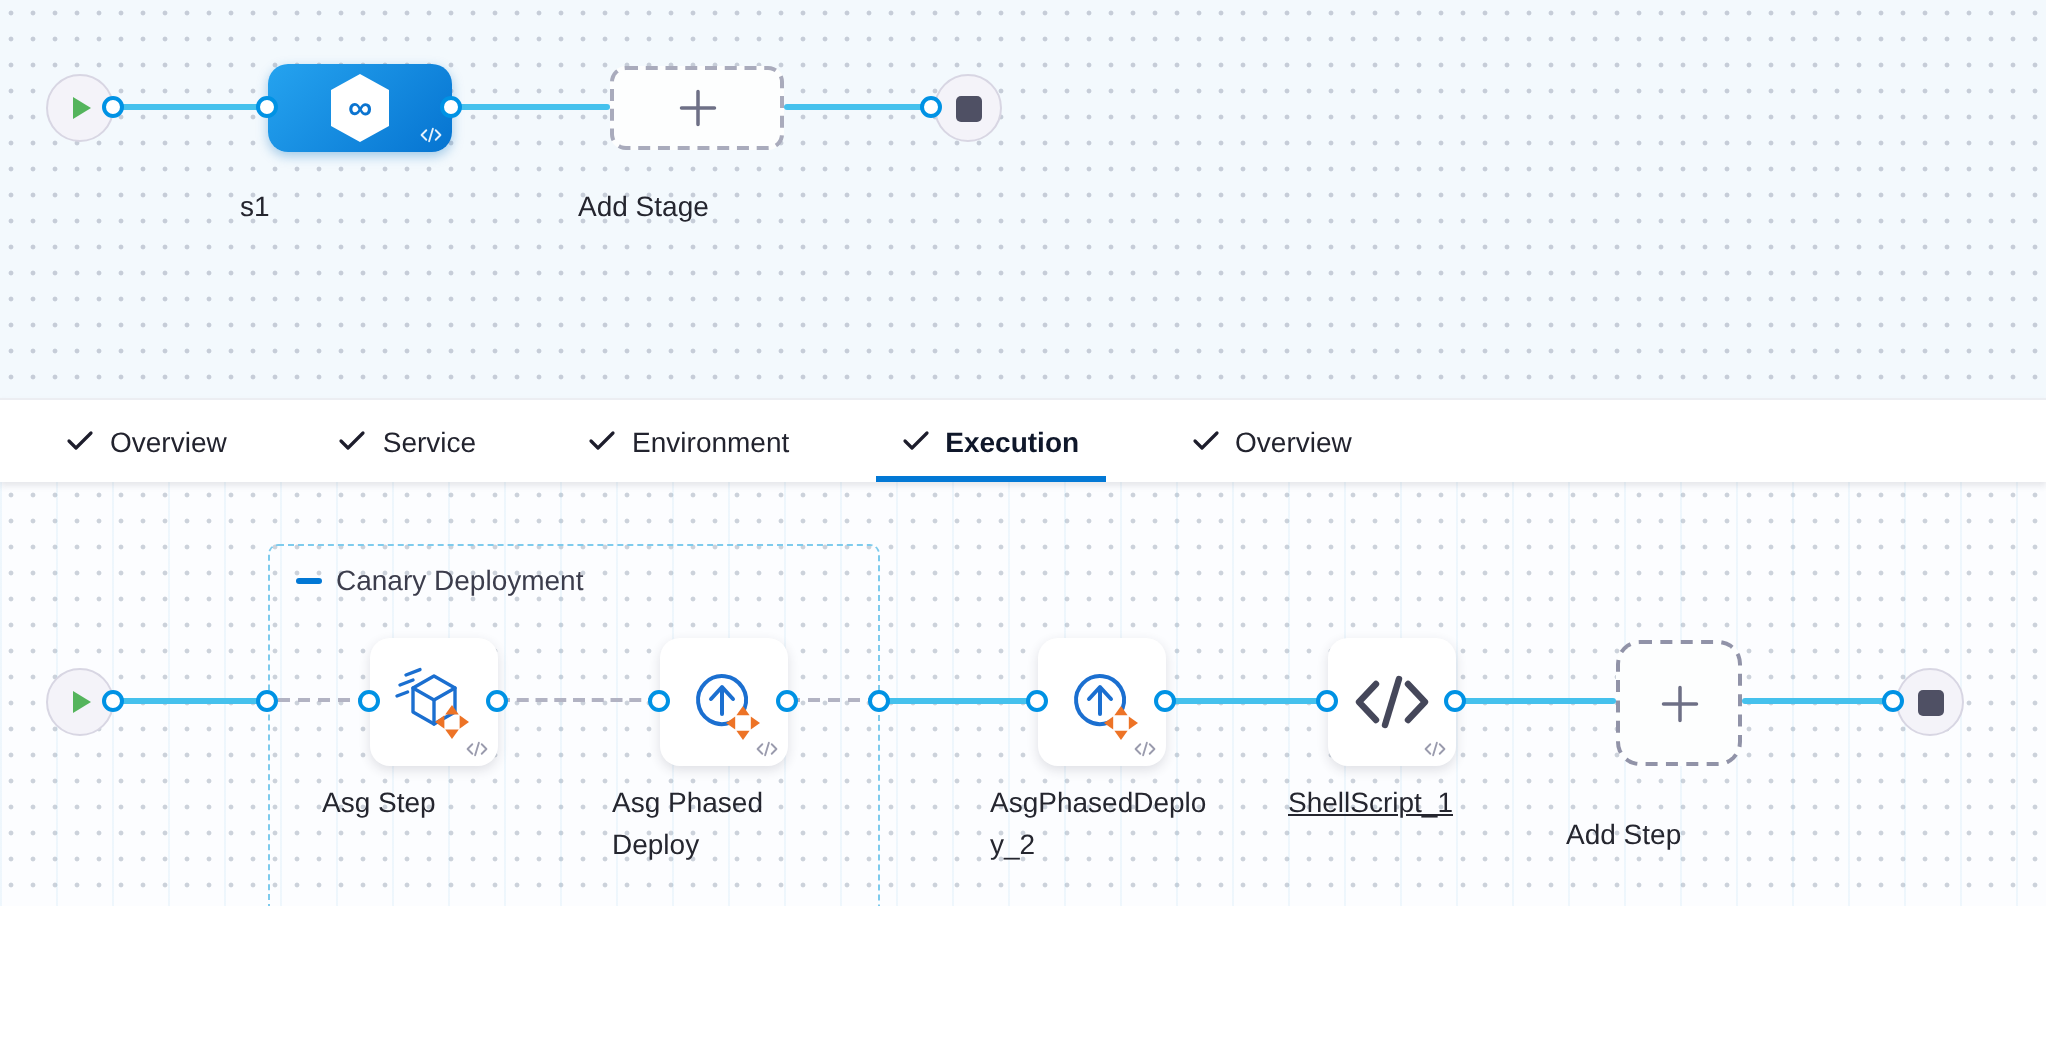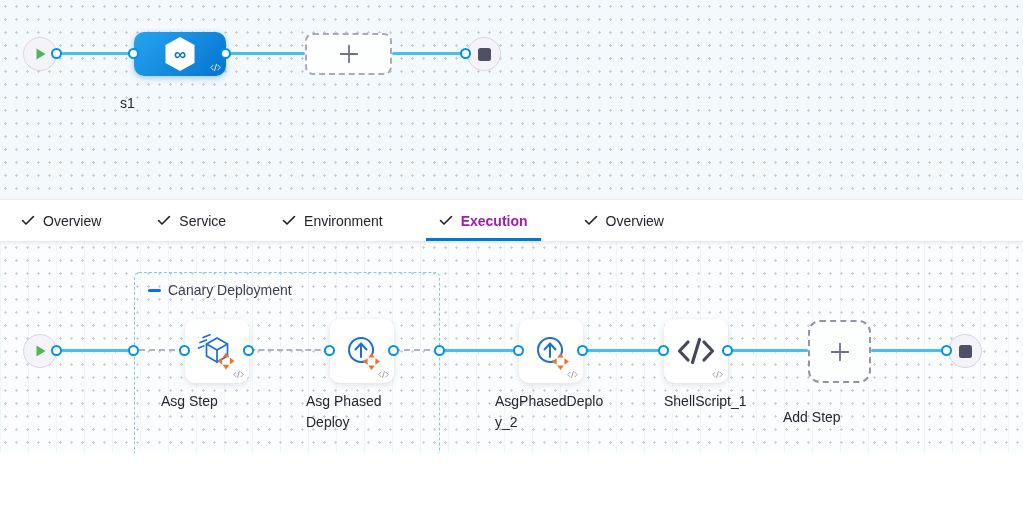--- a/index.html
+++ b/index.html
@@ -43,24 +43,24 @@
   .add-box { position:absolute; background:#fdfefe; display:flex; align-items:center; justify-content:center; z-index:4; }
   .add-stage-box { left:305px; top:33px; width:87px; height:42px; border:2px dashed #a9abbc; border-radius:8px; }
   .add-step-box { left:808px; top:79px; width:63px; height:63px; border:2.5px dashed #9193a8; border-radius:12px; }
 
   
   .g-label { position:absolute; font-size:14px; line-height:21px; color:#25262f; text-align:left; z-index:3; }
   .break-all { word-break:break-all; }
 
   
   .tabbar { position:relative; height:42px; background:#fff; border-top:1px solid #eceef2;
-    box-shadow:0 2px 3px rgba(96,97,112,.14); display:flex; align-items:stretch; padding-left:8px; gap:30px; z-index:10; }
+    box-shadow:0 2px 3px rgba(96,97,112,.14); display:flex; align-items:stretch; padding-left:20px; gap:30px; z-index:10; }
   .tab { position:relative; display:flex; align-items:center; gap:8px; padding:0 13px; font-size:14px; color:#22232e; cursor:pointer; }
   .tab .tab-label { white-space:nowrap; }
-  .tab.active .tab-label { font-weight:700; color:#a21caf; }
+  .tab.active .tab-label { font-weight:700; color:#0f172a; }
   .tab.active .underline { position:absolute; left:0; right:0; bottom:0; height:3px; background:#0278d5; }
 
   
   .group-box { position:absolute; left:134px; top:31px; width:306px; height:208px;
     border:1.5px dashed #7ecbed; border-radius:5px; z-index:1; }
   .group-minus { position:absolute; left:13px; top:16px; width:13px; height:3px; background:#0278d5; border-radius:2px; cursor:pointer; }
   .group-title { position:absolute; left:33px; top:9px; font-size:14px; color:#3c3d4c; white-space:nowrap; }
 
   
   .step-card { position:absolute; top:78px; width:64px; height:64px; background:#fff; border-radius:10px;
@@ -104,20 +104,21 @@
     </div>
     <div class="g-label" style="left:120px; top:93px; width:120px;">s1</div>
 
     <div class="add-box add-stage-box">
       <span style="line-height:0;">
         <svg width="22" height="22" viewBox="0 0 20 20">
             <path d="M10 2.5 V17.5 M2.5 10 H17.5" stroke="#6e7086" stroke-width="1.6" stroke-linecap="round"></path>
           </svg>
       </span>
     </div>
+    <div class="g-label" style="left:289px; top:93px; width:120px;">Add Stage</div>
 
     <div class="node-circle" style="left:467px; top:37px;">
       <span class="stop-square"></span>
     </div>
 
     <div class="port" style="left:51px; top:48px;"></div>
     <div class="port" style="left:128px; top:48px;"></div>
     <div class="port" style="left:220px; top:48px;"></div>
     <div class="port" style="left:460px; top:48px;"></div>
   </div>
@@ -281,21 +282,21 @@
       <span class="code-badge">
         <svg width="11" height="9" viewBox="0 0 14 10">
             <g stroke="#9a9bad" stroke-width="1.2" fill="none" stroke-linecap="round" stroke-linejoin="round">
               <path d="M4 2 L1 5 L4 8"></path>
               <path d="M10 2 L13 5 L10 8"></path>
               <path d="M8.2 1 L5.8 9"></path>
             </g>
           </svg>
       </span>
     </div>
-    <div class="g-label" style="left:664px; top:150px; width:112px;">ShellScript_1</div>
+    <div class="g-label" style="left:644px; top:150px; width:112px;text-decoration:underline;">ShellScript_1</div>
 
     <div class="add-box add-step-box">
       <span style="line-height:0;">
         <svg width="22" height="22" viewBox="0 0 20 20">
             <path d="M10 2.5 V17.5 M2.5 10 H17.5" stroke="#6e7086" stroke-width="1.6" stroke-linecap="round"></path>
           </svg>
       </span>
     </div>
     <div class="g-label" style="left:783px; top:166px; width:112px;">Add Step</div>
 

